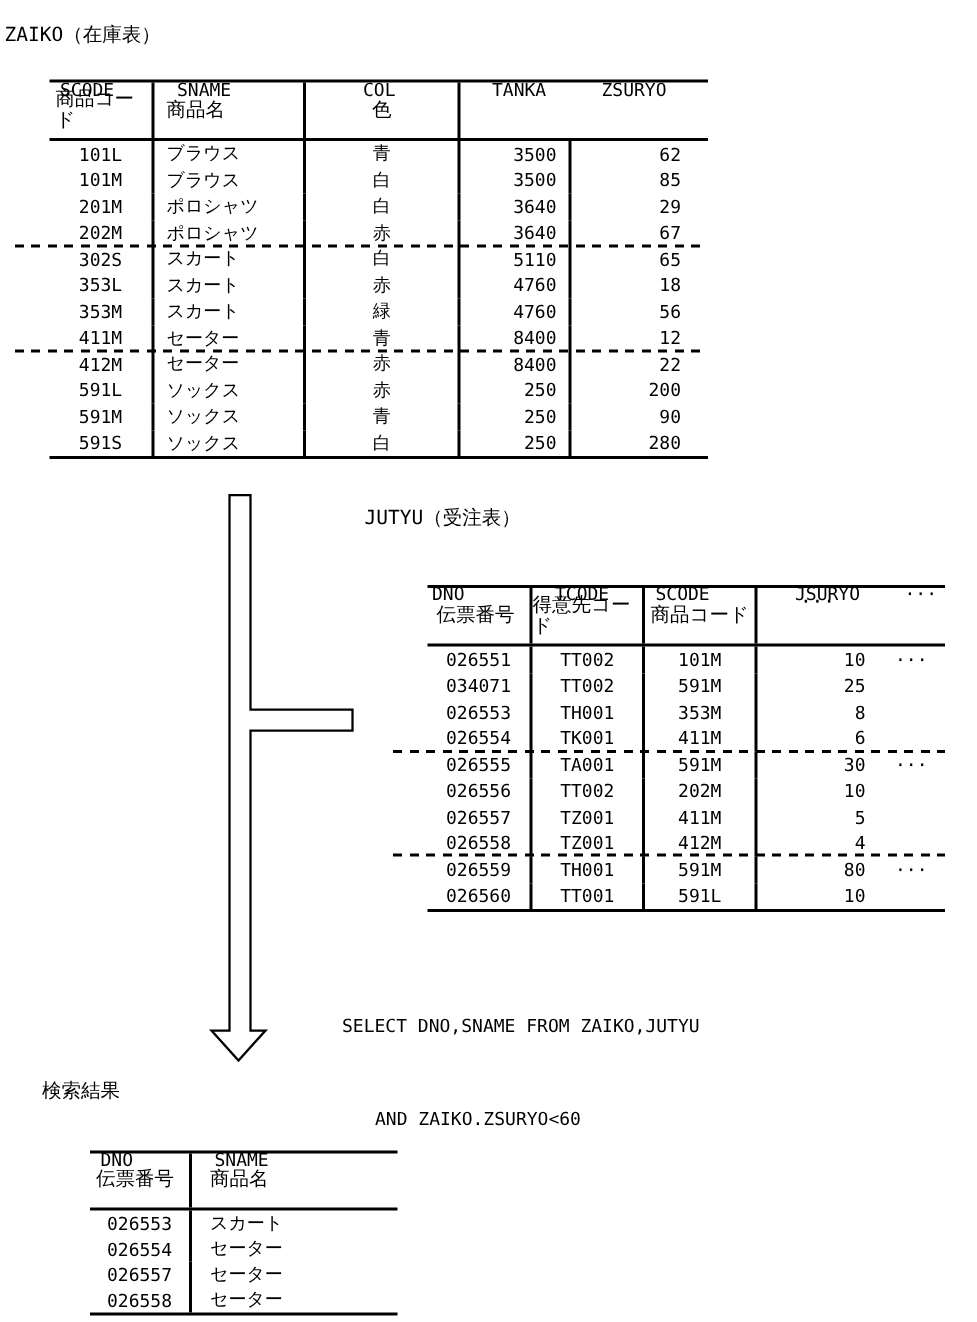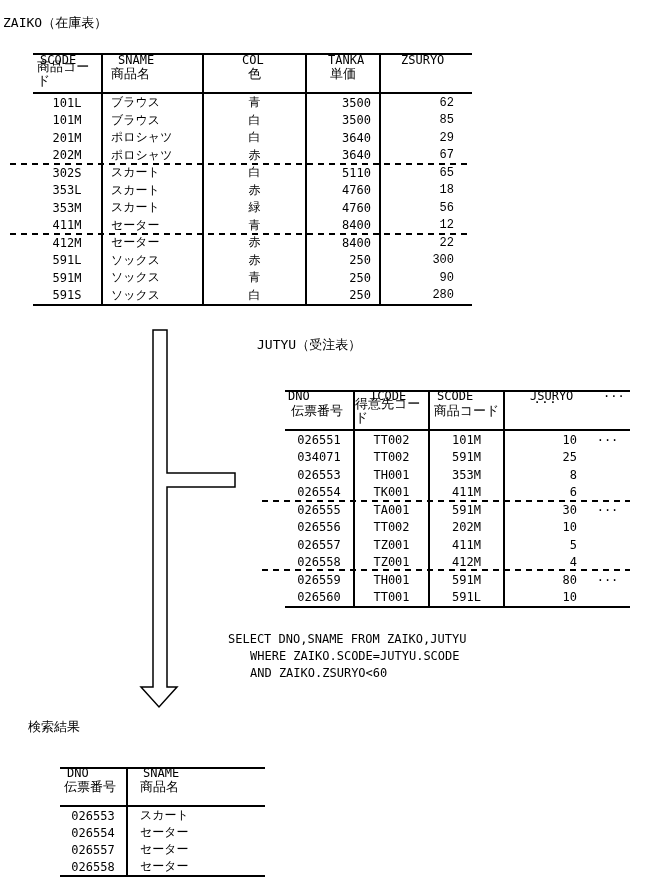--- a/index.html
+++ b/index.html
@@ -25,42 +25,42 @@
     font-size:12px; white-space:pre; overflow:hidden;
   }
   .cell.wrap { white-space:normal; word-break:break-all; }
   .bdr  { border-right:2px solid #000; }
   .al-l { justify-content:flex-start; }
   .al-c { justify-content:center; }
   .al-r { justify-content:flex-end; }
   .top  { align-items:flex-start; padding-top:3px; }
   .pl4 { padding-left:4px; } .pl6 { padding-left:6px; } .pl8 { padding-left:8px; }
   .pl12 { padding-left:12px; }
-  .pr8 { padding-right:8px; } .pr18 { padding-right:18px;font-family:Liberation Mono, monospace; }
+  .pr8 { padding-right:8px; } .pr18 { padding-right:18px; }
 
   #zaiko-table  { left:33px;  top:53px;  width:439px; }
   #zaiko-table  .thead { height:37px; }
   #zaiko-table  .thead, #zaiko-table .row { grid-template-columns:70px 101px 103px 74px 91px; }
 
   #jutyu-table  { left:285px; top:390px; width:345px; }
   #jutyu-table  .thead { height:37px; }
   #jutyu-table  .thead, #jutyu-table .row { grid-template-columns:70px 75px 75px 80px 45px; }
 
   #result-table { left:60px;  top:767px; width:205px; }
   #result-table .thead { height:36px; }
   #result-table .thead, #result-table .row { grid-template-columns:68px 137px; }
 
   
   .dash {
     position:absolute; height:2px;
     background:repeating-linear-gradient(90deg,#000 0 6px,transparent 6px 11px);
   }
 
   .sql { position:absolute; left:228px; top:631px; font-size:12px; line-height:17px; }
-  .sql-line { white-space:pre; }
+  .sql-line { white-space:pre;margin-top:45px; }
   .sql-line.indent { margin-left:22px; }
 
   .arrow-svg { position:absolute; left:0; top:0; pointer-events:none; }
 </style>
 </head>
 <body>
 
 <div class="page">
 
   <svg class="arrow-svg" width="651" height="881" viewBox="0 0 651 881">
@@ -75,21 +75,20 @@
     <span style="left:242px;">COL</span>
     <span style="left:328px;">TANKA</span>
     <span style="left:401px;">ZSURYO</span>
   </div>
 
   <div class="tbl" id="zaiko-table">
     <div class="thead">
       <div class="cell bdr al-l pl4 wrap">商品コード</div>
       <div class="cell bdr al-l pl8">商品名</div>
       <div class="cell bdr al-c">色</div>
-      <div class="cell bdr al-c">単価</div>
     </div>
     <div class="tbody" id="zaiko-tbody">
         <div class="row">
           <div class="cell bdr al-c">101L</div>
           <div class="cell bdr al-l pl8">ブラウス</div>
           <div class="cell bdr al-c">青</div>
           <div class="cell bdr al-r pr8">3500</div>
           <div class="cell al-r pr18">62</div>
         </div>
         <div class="row">
@@ -146,21 +145,21 @@
           <div class="cell bdr al-l pl8">セーター</div>
           <div class="cell bdr al-c">赤</div>
           <div class="cell bdr al-r pr8">8400</div>
           <div class="cell al-r pr18">22</div>
         </div>
         <div class="row">
           <div class="cell bdr al-c">591L</div>
           <div class="cell bdr al-l pl8">ソックス</div>
           <div class="cell bdr al-c">赤</div>
           <div class="cell bdr al-r pr8">250</div>
-          <div class="cell al-r pr18">300</div>
+          <div class="cell al-r pr18">200</div>
         </div>
         <div class="row">
           <div class="cell bdr al-c">591M</div>
           <div class="cell bdr al-l pl8">ソックス</div>
           <div class="cell bdr al-c">青</div>
           <div class="cell bdr al-r pr8">250</div>
           <div class="cell al-r pr18">90</div>
         </div>
         <div class="row">
           <div class="cell bdr al-c">591S</div>
@@ -168,21 +167,21 @@
           <div class="cell bdr al-c">白</div>
           <div class="cell bdr al-r pr8">250</div>
           <div class="cell al-r pr18">280</div>
         </div>
       </div>
   </div>
 
   <div class="dash" style="left:10px; top:163px; width:462px;"></div>
   <div class="dash" style="left:10px; top:233px; width:462px;"></div>
 
-  <div class="title" style="left:257px; top:336px;">JUTYU（受注表）</div>
+  <div class="title" style="left:243px; top:336px;">JUTYU（受注表）</div>
 
   <div class="en-head" style="left:0; top:369px; width:651px;">
     <span style="left:288px;">DNO</span>
     <span style="left:370px;">TCODE</span>
     <span style="left:437px;">SCODE</span>
     <span style="left:530px;">JSURYO</span>
     <span style="left:603px;">···</span>
   </div>
 
   <div class="tbl" id="jutyu-table">
@@ -264,21 +263,20 @@
           <div class="cell al-c"></div>
         </div>
       </div>
   </div>
 
   <div class="dash" style="left:262px; top:500px; width:368px;"></div>
   <div class="dash" style="left:262px; top:569px; width:368px;"></div>
 
   <div class="sql">
     <div class="sql-line">SELECT DNO,SNAME FROM ZAIKO,JUTYU</div>
-    <div class="sql-line indent">WHERE ZAIKO.SCODE=JUTYU.SCODE</div>
     <div class="sql-line indent">AND ZAIKO.ZSURYO&lt;60</div>
   </div>
 
   <div class="title" style="left:28px; top:718px;text-align:center;">検索結果</div>
 
   <div class="en-head" style="left:0; top:746px; width:651px;">
     <span style="left:67px;">DNO</span>
     <span style="left:143px;">SNAME</span>
   </div>
 

